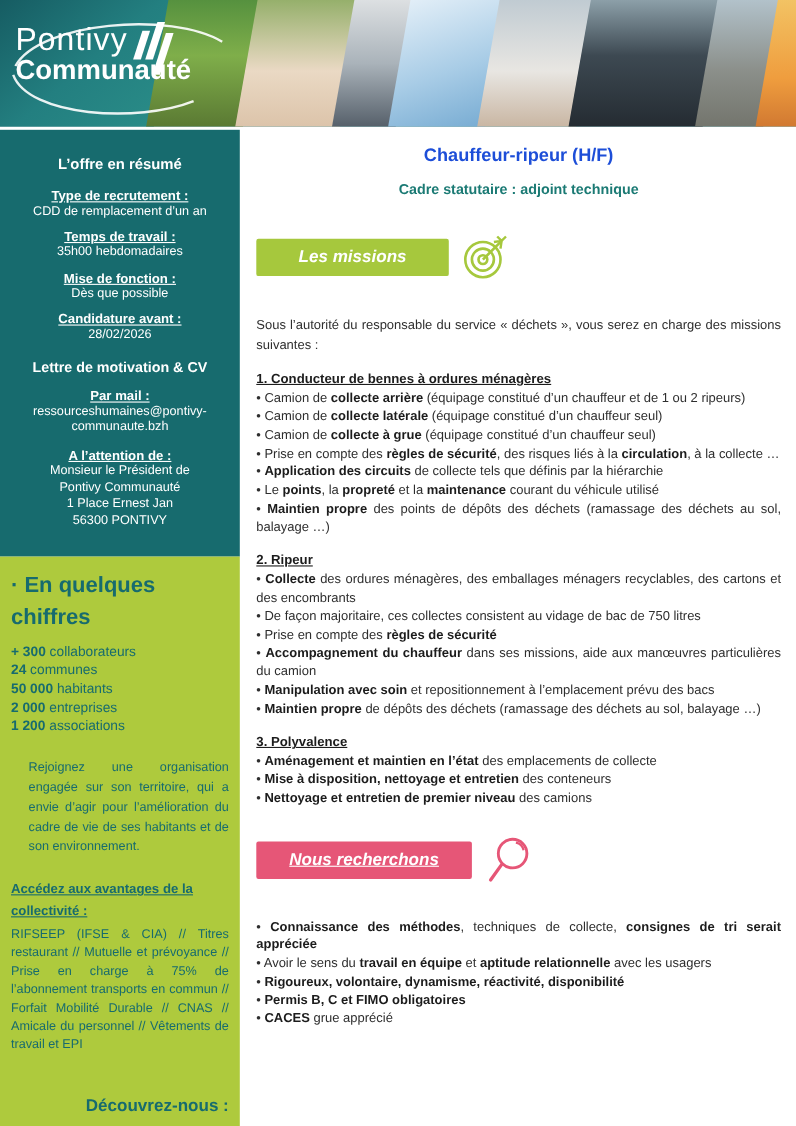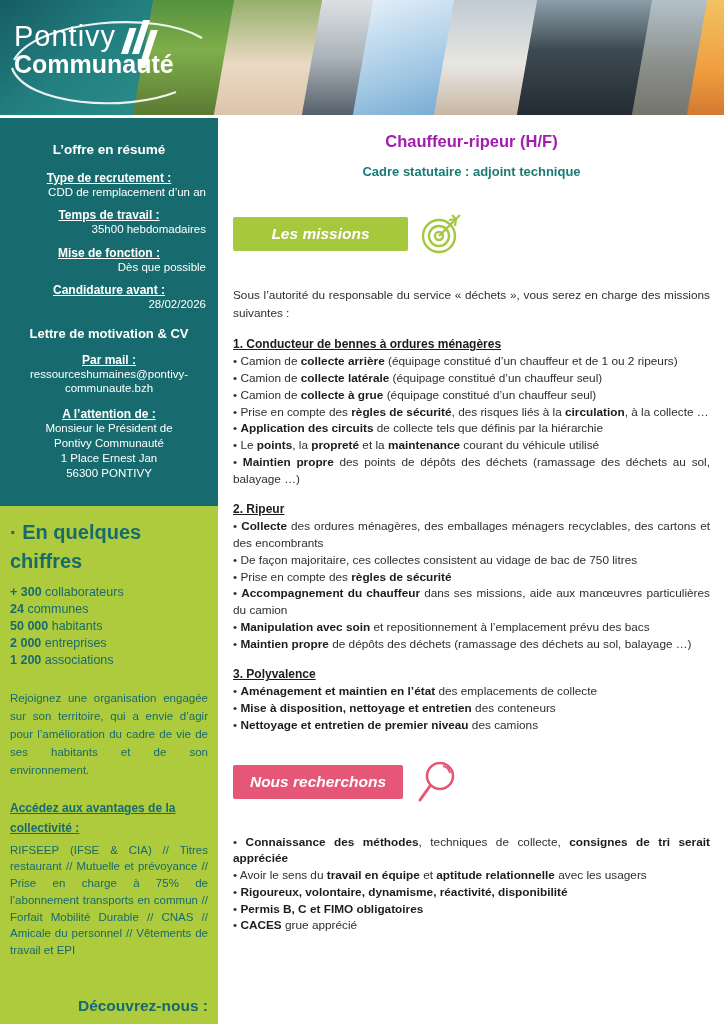--- a/index.html
+++ b/index.html
@@ -22,44 +22,44 @@
   .logo-l1 { font-size:29px; font-weight:300; letter-spacing:1px; line-height:1.0; }
   .logo-l2 { font-size:25px; font-weight:700; line-height:1.1; }
   .logo svg { position:absolute; overflow:visible; }
 
   
   .sidebar { position:absolute; top:118px; left:0; width:218px; }
   .side-teal { background:#176b6e; color:#fff; padding:24px 12px 16px; min-height:337px; text-align:center; }
   .side-title { font-size:13.5px; font-weight:700; margin-bottom:14px; }
   .field { margin-bottom:9px; }
   .field-label { font-size:12px; font-weight:700; text-decoration:underline; }
-  .field-value { font-size:11.5px; line-height:1.25;text-align:right; }
+  .field-value { font-size:11.5px; line-height:1.25; }
   .app-title { font-size:13px; font-weight:700; margin:14px 0 12px; }
   .mail-value { font-size:11.5px; line-height:1.25; word-wrap:break-word; }
   .attn-lines div { font-size:11.5px; line-height:1.3; }
 
   .side-green { background:#aeca3d; color:#176b6e; padding:12px 10px 14px; min-height:560px; }
   .figures-title { font-size:20px; font-weight:700; line-height:1.45; margin-bottom:8px; }
   .stats { list-style:none; }
   .stats li { font-size:12.5px; line-height:1.35; }
   .stats b { font-weight:700; }
-  .pitch { font-size:11.5px; line-height:1.55; text-align:justify; margin-top:22px; }
+  .pitch { font-size:11.5px; line-height:1.55; text-align:justify; margin-top:22px;margin-left:16px; }
   .benefits-title { font-size:12px; font-weight:700; text-decoration:underline; line-height:1.6; margin-top:20px; }
   .benefits { font-size:11.5px; line-height:1.45; text-align:justify; margin-top:4px; }
   .discover { font-size:15.5px; font-weight:700; text-align:right; margin-top:38px; }
   .website { display:block; font-size:13px; font-weight:700; text-decoration:underline; text-align:center; color:#176b6e; margin-top:14px; cursor:pointer; }
 
   
   .main { position:absolute; left:233px; top:132px; width:477px; color:#2e2e2e; }
-  .job-title { text-align:center; color:#a21caf; font-size:16.5px; font-weight:700; }
+  .job-title { text-align:center; color:#1d4ed8; font-size:16.5px; font-weight:700; }
   .job-sub { text-align:center; color:#1b7a74; font-size:13px; font-weight:700; margin-top:13px; }
   .banner-row { display:flex; align-items:center; margin-top:32px; }
   .banner { color:#fff; font-style:italic; font-weight:700; font-size:15.5px; text-align:center; padding:8px 0; border-radius:2px; }
   .banner.green { background:#a6c83d; width:175px; }
-  .banner.pink { background:#e65677; width:170px; }
+  .banner.pink { background:#e65677; width:196px;text-decoration:underline; }
   .banner-icon { margin-left:10px; }
   .intro { font-size:11.8px; line-height:1.5; text-align:justify; margin-top:30px; }
   .section { margin-top:15px; }
   .section-heading { font-size:12px; font-weight:700; text-decoration:underline; color:#1c1c1c; margin-bottom:2px; }
   .bullets { list-style:none; }
   .bullets li { font-size:11.8px; line-height:1.42; text-align:justify; }
   .bullets li::before { content:"\2022  "; }
   .bullets b { color:#1c1c1c; }
   .req-block { margin-top:26px; }
 </style>

